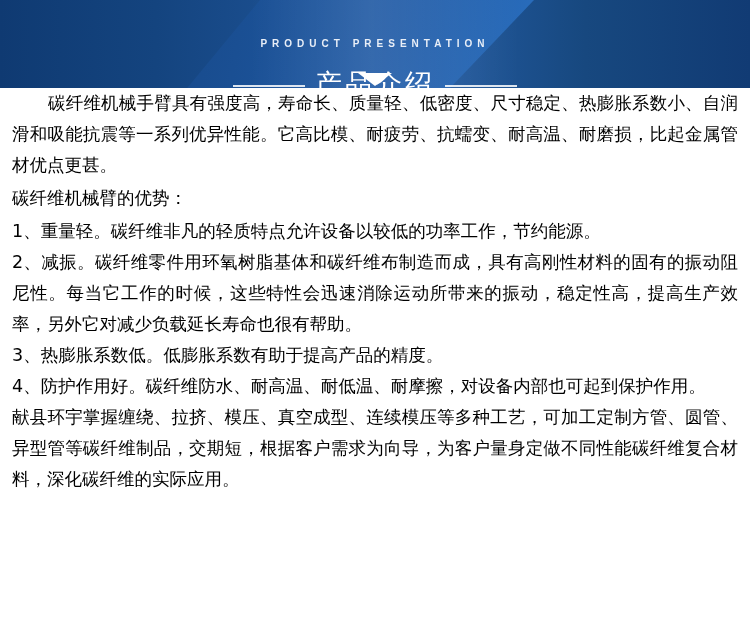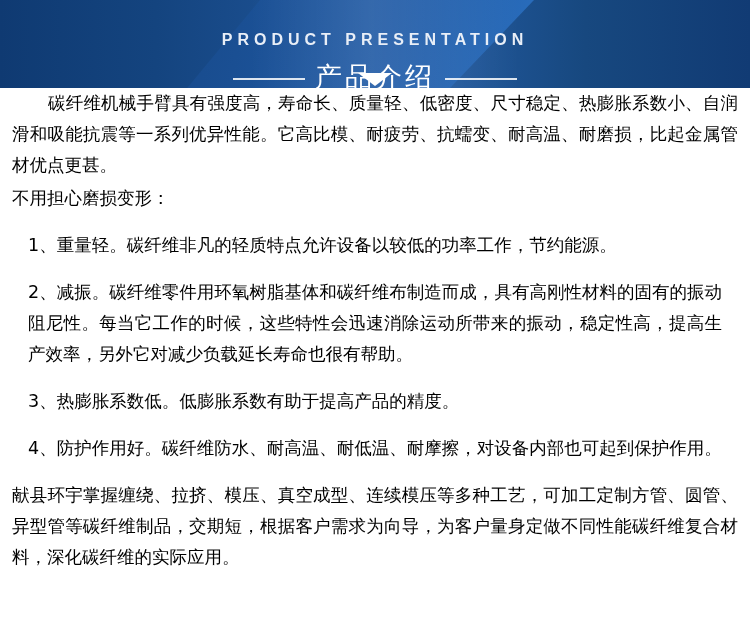--- a/index.html
+++ b/index.html
@@ -50,24 +50,24 @@
     background: linear-gradient(90deg, rgba(255,255,255,0.00) 0%, rgba(255,255,255,0.10) 45%, rgba(255,255,255,0.00) 100%);
   }
   .banner-inner {
     position: relative;
     z-index: 3;
     width: 750px;
     height: 88px;
     text-align: center;
   }
   .banner-en {
-    margin: 8px;
+    margin: 15px;
     padding-top: 23px;
     color: #e8eef7;
-    font-size: 16px;
+    font-size: 10px;
     font-weight: bold;
     letter-spacing: 5px;
     font-family: "Liberation Sans", sans-serif;
   }
   .banner-cn-wrap {
     position: relative;
     display: inline-block;
     margin-top: 4px;
     padding: 0 22px;
   }
@@ -116,21 +116,21 @@
     color: #000000;
     font-size: 17.5px;
     line-height: 31px;
     text-align: justify;
     font-family: "DejaVu Sans", "Liberation Sans", sans-serif;
   }
   .para.indent {
     text-indent: 36px;
   }
   .list-line {
-    margin: 16px;
+    margin: 0;
     color: #000000;
     font-size: 17.5px;
     line-height: 31px;
     text-align: justify;
     font-family: "DejaVu Sans", "Liberation Sans", sans-serif;
   }
 </style>
 </head>
 <body>
 
@@ -148,21 +148,21 @@
         <span class="banner-rule right"></span>
       </div>
     </div>
     <div class="banner-caret"></div>
   </div>
 
   <div class="content">
 
     <p class="para indent">碳纤维机械手臂具有强度高，寿命长、质量轻、低密度、尺寸稳定、热膨胀系数小、自润滑和吸能抗震等一系列优异性能。它高比模、耐疲劳、抗蠕变、耐高温、耐磨损，比起金属管材优点更甚。</p>
 
-    <p class="para">不用担心磨损变形：</p>
+    <p class="para">碳纤维机械臂的优势：</p>
 
     <p class="list-line">1、重量轻。碳纤维非凡的轻质特点允许设备以较低的功率工作，节约能源。</p>
     <p class="list-line">2、减振。碳纤维零件用环氧树脂基体和碳纤维布制造而成，具有高刚性材料的固有的振动阻尼性。每当它工作的时候，这些特性会迅速消除运动所带来的振动，稳定性高，提高生产效率，另外它对减少负载延长寿命也很有帮助。</p>
     <p class="list-line">3、热膨胀系数低。低膨胀系数有助于提高产品的精度。</p>
     <p class="list-line">4、防护作用好。碳纤维防水、耐高温、耐低温、耐摩擦，对设备内部也可起到保护作用。</p>
 
     <p class="para">献县环宇掌握缠绕、拉挤、模压、真空成型、连续模压等多种工艺，可加工定制方管、圆管、异型管等碳纤维制品，交期短，根据客户需求为向导，为客户量身定做不同性能碳纤维复合材料，深化碳纤维的实际应用。</p>
 
   </div>
 

